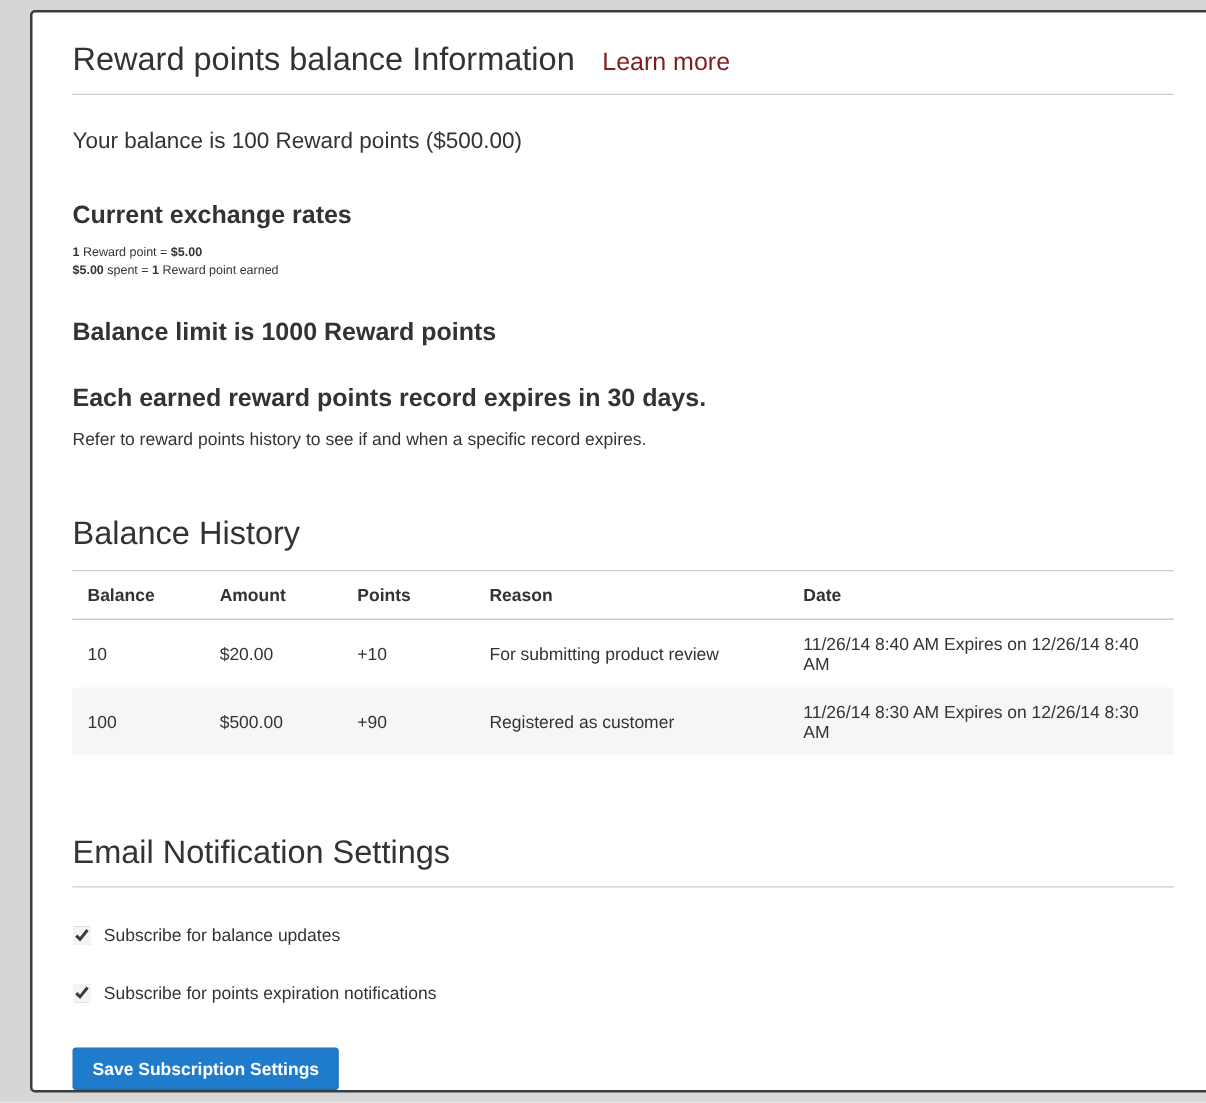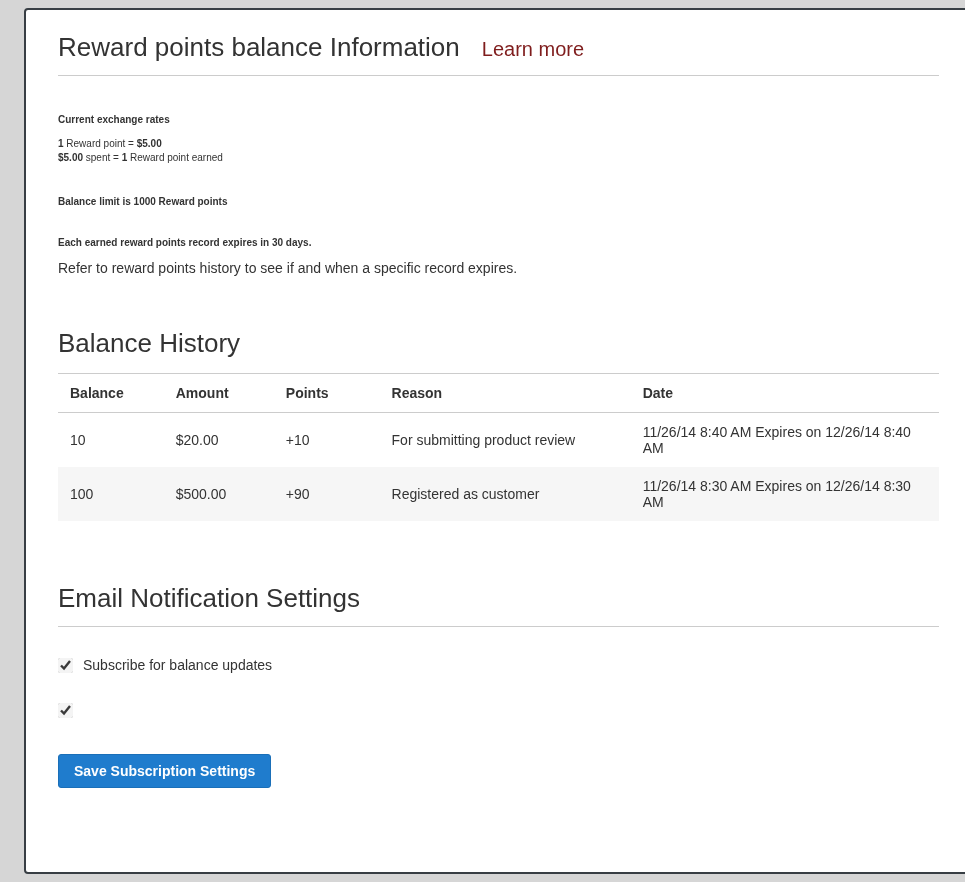--- a/index.html
+++ b/index.html
@@ -41,21 +41,21 @@
     border-top: 1px solid #ccc;
     margin-top: 12px;
   }
   .balance-summary {
     margin-top: 26px;
     font-size: 18px;
     font-weight: 400;
     color: #333;
   }
   .label-bold {
-    font-size: 10px;
+    font-size: 20px;
     font-weight: 700;
     color: #333;
   }
   .exchange-title { margin-top: 38px; }
   .rate-lines {
     margin-top: 12px;
     font-size: 10px;
     line-height: 1.35;
     color: #333;
   }
@@ -133,20 +133,21 @@
 <body>
 
 <div class="card">
 
   <div class="title-row">
     <h1 class="page-title">Reward points balance Information</h1>
     <a class="learn-more" href="#">Learn more</a>
   </div>
   <hr class="divider">
 
+  <p class="balance-summary">Your balance is 100 Reward points ($500.00)</p>
 
   <p class="label-bold exchange-title">Current exchange rates</p>
 
   <p class="rate-lines">
     <span><strong>1</strong><span> Reward point = </span><strong>$5.00</strong></span>
     <br>
     <span><strong>$5.00</strong><span> spent = </span><strong>1</strong><span> Reward point earned</span></span>
   </p>
 
   <p class="label-bold balance-limit">Balance limit is 1000 Reward points</p>
@@ -187,17 +188,18 @@
   <h2 class="section-title email-title">Email Notification Settings</h2>
   <hr class="divider email-divider">
 
   <div class="checkbox-field">
     <input type="checkbox" id="cb-balance" checked="true" style="">
     <label for="cb-balance">Subscribe for balance updates</label>
   </div>
 
   <div class="checkbox-field">
     <input type="checkbox" id="cb-expiration" checked="true" style="">
+    <label for="cb-expiration">Subscribe for points expiration notifications</label>
   </div>
 
   <button class="save-button">Save Subscription Settings</button>
 
 </div>
 
 </body></html>

